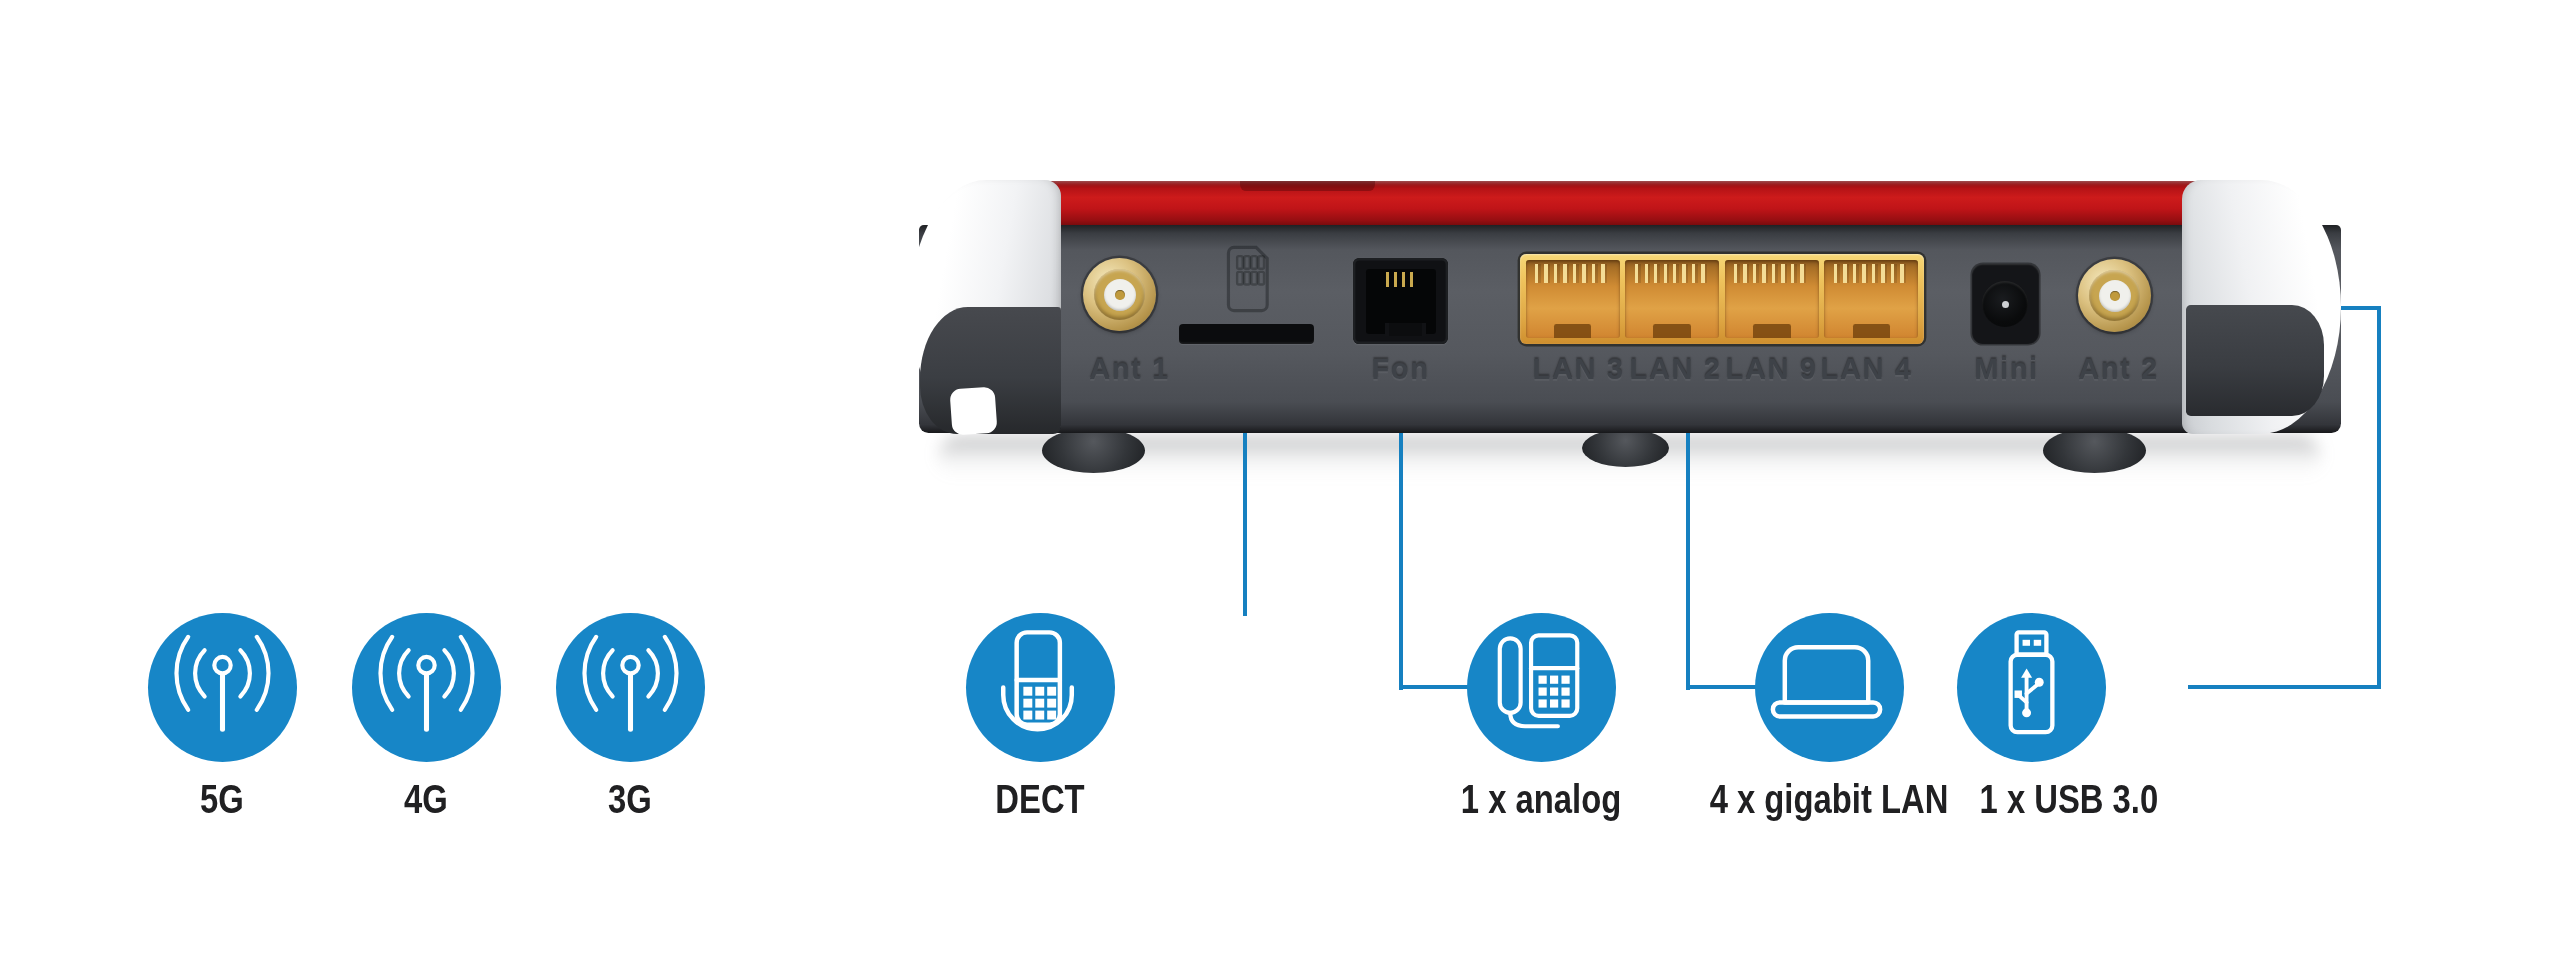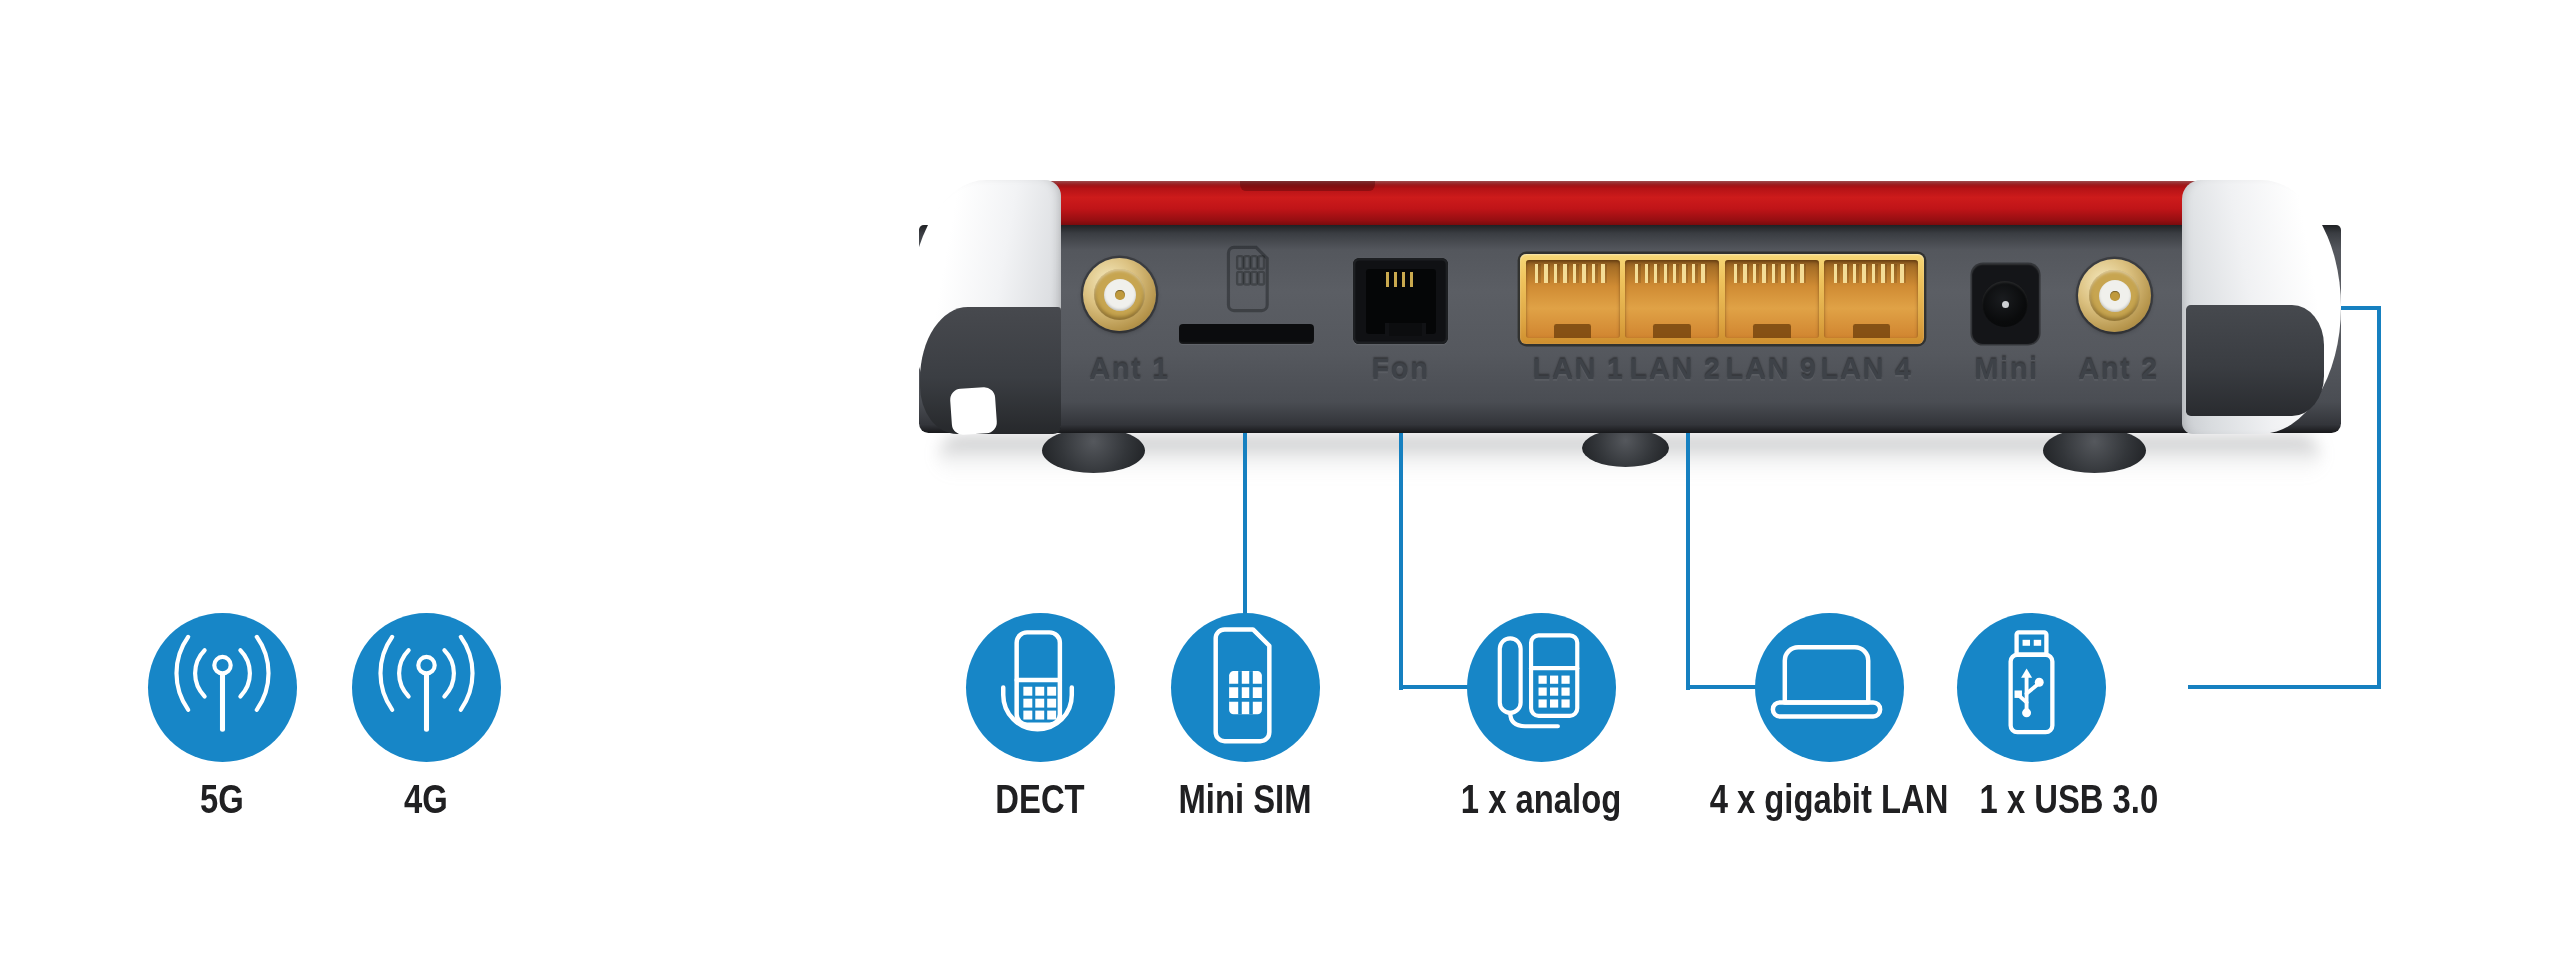--- a/index.html
+++ b/index.html
@@ -178,21 +178,21 @@
   </div>
 
   <div class="abs sma" style="left:2078px;top:259px;">
     <div class="ring"></div>
     <div class="ceramic"></div>
     <div class="pin"></div>
   </div>
 
   <div class="plabel" style="left:1034px;">Ant 1</div>
   <div class="plabel" style="left:1305px;">Fon</div>
-  <div class="plabel" style="left:1483px;">LAN 1</div>
+  <div class="plabel" style="left:1483px;">LAN 3</div>
   <div class="plabel" style="left:1580px;text-align:center;">LAN 2</div>
   <div class="plabel" style="left:1676px;">LAN 9</div>
   <div class="plabel" style="left:1771px;">LAN 4</div>
   <div class="plabel" style="left:1911px;">Mini</div>
   <div class="plabel" style="left:2023px;">Ant 2</div>
 
   <div class="abs cap cap-left"></div>
   <div class="abs cap-left-dark"></div>
   <div class="abs cap-notch"></div>
   <div class="abs cap cap-right"></div>
@@ -223,20 +223,35 @@
         <path d="M38,25 A22,22 0 0 0 38,56"></path>
             <path d="M27,16 A42,42 0 0 0 27,65"></path>
         <path d="M62,25 A22,22 0 0 1 62,56"></path>
             <path d="M73,16 A42,42 0 0 1 73,65"></path>
       </g>
         </svg>
     </div>
     <div class="flabel">4G</div>
   </div>
 
+  <div class="feature" style="left:471px;top:613px;">
+    <div class="circle">
+      <svg viewBox="0 0 100 100">
+          <g fill="none" stroke="#fff" stroke-width="2.8" stroke-linecap="round">
+        <circle cx="50" cy="35" r="5.5"></circle>
+            <line x1="50" y1="41.5" x2="50" y2="78" stroke-width="3.4"></line>
+        <path d="M38,25 A22,22 0 0 0 38,56"></path>
+            <path d="M27,16 A42,42 0 0 0 27,65"></path>
+        <path d="M62,25 A22,22 0 0 1 62,56"></path>
+            <path d="M73,16 A42,42 0 0 1 73,65"></path>
+      </g>
+        </svg>
+    </div>
+    <div class="flabel">3G</div>
+  </div>
 
 
   <div class="feature" style="left:881px;top:613px;text-align:center;">
     <div class="circle">
       <svg viewBox="0 0 100 100">
         <g fill="none" stroke="#fff" stroke-width="3" stroke-linecap="round" stroke-linejoin="round">
           <rect x="34" y="13" width="29" height="62" rx="7"></rect>
           <line x1="34" y1="45" x2="63" y2="45"></line>
           <path d="M25,50 V55 A23,23 0 0 0 71,55 V50"></path>
         </g>
@@ -249,35 +264,20 @@
             <rect x="54.5" y="57.5" width="6" height="6"></rect>
           <rect x="38.5" y="65.5" width="6" height="6"></rect>
             <rect x="46.5" y="65.5" width="6" height="6"></rect>
             <rect x="54.5" y="65.5" width="6" height="6"></rect>
         </g>
       </svg>
     </div>
     <div class="flabel">DECT</div>
   </div>
 
-  <div class="feature" style="left:1086px;top:613px;">
-    <div class="circle">
-      <svg viewBox="0 0 100 100">
-        <path d="M36,11 h19 l11,11 v58 a6,6 0 0 1 -6,6 h-24 a6,6 0 0 1 -6,-6 v-63 a6,6 0 0 1 6,-6 z" fill="none" stroke="#fff" stroke-width="3" stroke-linejoin="round"></path>
-        <rect x="39" y="39" width="22" height="29" rx="3" fill="#fff"></rect>
-        <g stroke="var(--accent_blue)" stroke-width="2.4">
-          <line x1="46.3" y1="39" x2="46.3" y2="68"></line>
-            <line x1="53.7" y1="39" x2="53.7" y2="68"></line>
-          <line x1="39" y1="48.7" x2="61" y2="48.7"></line>
-            <line x1="39" y1="58.3" x2="61" y2="58.3"></line>
-        </g>
-      </svg>
-    </div>
-    <div class="flabel">Mini SIM</div>
-  </div>
 
   <div class="feature" style="left:1382px;top:613px;">
     <div class="circle">
       <svg viewBox="0 0 100 100">
         <g fill="none" stroke="#fff" stroke-width="2.8" stroke-linecap="round" stroke-linejoin="round">
           <rect x="22" y="17" width="14" height="50" rx="7"></rect>
           <rect x="43" y="15" width="31" height="54" rx="5"></rect>
           <line x1="43" y1="37" x2="74" y2="37"></line>
           <path d="M29,67 q0,9 10,9 h22"></path>
         </g>

